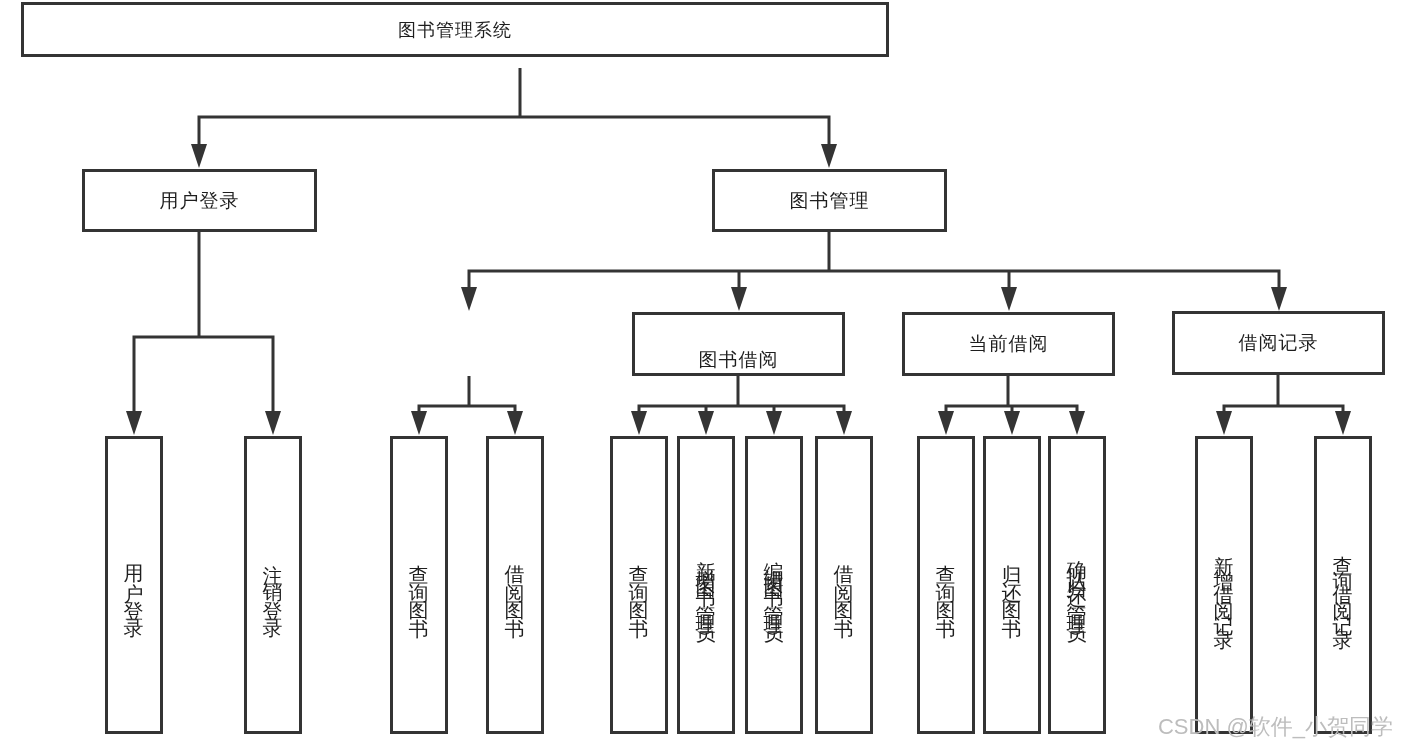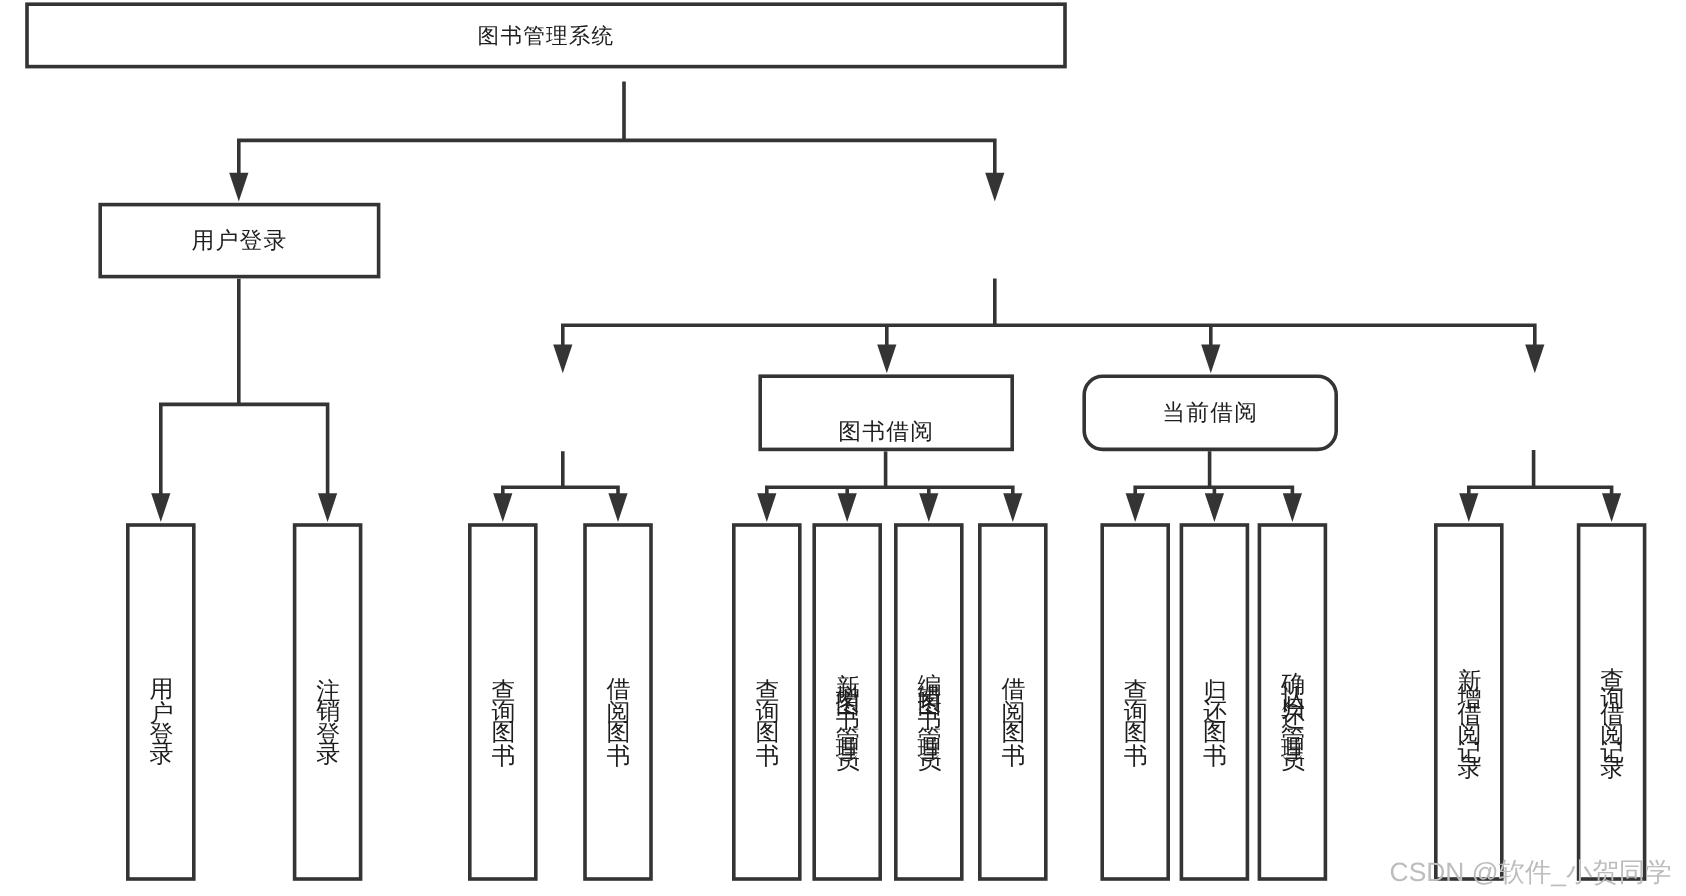--- a/index.html
+++ b/index.html
@@ -87,26 +87,32 @@
     </g>
   </svg>
 
   <div class="node root-node" style="left:21px;top:2px;width:868px;height:55px;">
     <span>图书管理系统</span>
   </div>
 
   <div class="node h-node" style="left:82px;top:169px;width:235px;height:63px;">
     <span>用户登录</span>
   </div>
+  <div class="node h-node" style="left:712px;top:169px;width:235px;height:63px;">
+    <span>图书管理</span>
+  </div>
 
   <div class="node h-node" style="left:632px;top:312px;width:213px;height:64px;align-items:flex-end;">
     <span>图书借阅</span>
   </div>
-  <div class="node h-node" style="left:902px;top:312px;width:213px;height:64px;border-radius:17px;">
+  <div class="node h-node" style="left:902px;top:312px;width:213px;height:64px;">
     <span>当前借阅</span>
+  </div>
+  <div class="node h-node" style="left:1172px;top:311px;width:213px;height:64px;">
+    <span>借阅记录</span>
   </div>
 
   <div class="node v-node" style="left:105px;">
     <span class="vt short4">用户登录</span>
   </div>
   <div class="node v-node" style="left:244px;">
     <span class="vt short4">注销登录</span>
   </div>
 
   <div class="node v-node" style="left:390px;">

